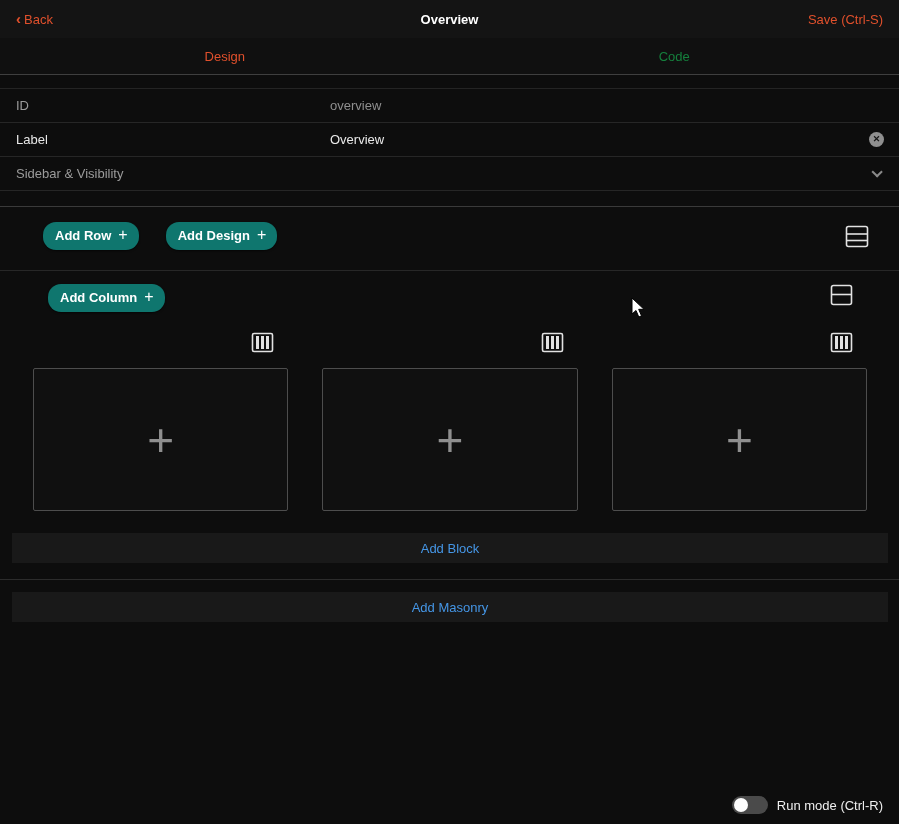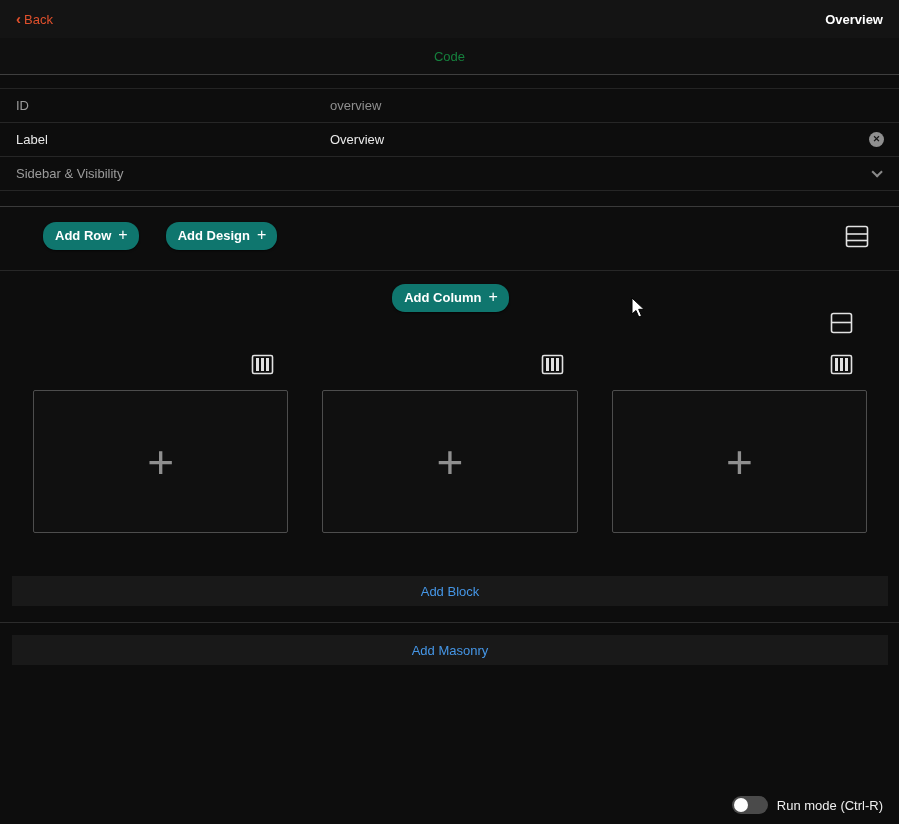--- a/index.html
+++ b/index.html
@@ -49,41 +49,41 @@
   .row-controls { display:flex; align-items:center; padding:15px 30px 0 23px; gap:7px; }
   .dark-btn {
     background:#0f766e; color:#fff; font-size:13px; font-weight:700;
     border:none; border-radius:13px; padding:6px 11px 7px 12px;
     display:flex; align-items:center; gap:7px; box-shadow:0 1px 2px rgba(0,0,0,.6);margin-left:20px;
   }
   .dark-btn .plus { font-weight:400; font-size:16px; line-height:12px; transform:translateY(-1px); }
   .icon-right { margin-left:auto; display:flex; }
 
   .thin-divider { border-top:1px solid #272727; margin-top:20px; }
-  .column-controls { display:flex; align-items:center; padding:13px 46px 0 28px;flex-direction:column; }
+  .column-controls { display:flex; padding:13px 46px 0 28px; }
 
   .col-grid {
     display:grid; grid-template-columns:repeat(3,1fr); column-gap:34px;
     margin:0 32px 0 33px;
   }
   .icons-row { margin-top:20px; }
   .icons-row .cell { display:flex; justify-content:flex-end; padding-right:14px; }
 
   .boxes-row { margin-top:11px; }
   .drop-box {
     height:143px; border:1px solid #4d4d4d; border-radius:2px;
     display:flex; align-items:center; justify-content:center; background:#101010;
   }
   .drop-box .big-plus { font-size:46px; font-weight:300; color:#8f8f8f; line-height:1; }
 
   .wide-bar {
     height:30px; background:#191919; display:flex; align-items:center; justify-content:center;
     margin:0 11px 0 12px; font-size:13px; color:#4596e6;
   }
-  .bar-block { margin-top:43px; }
+  .bar-block { margin-top:22px; }
   .full-divider { border-top:1px solid #2c2c2c; margin-top:16px; }
   .bar-masonry { margin-top:12px; }
 
   
   .footer { position:absolute; right:16px; bottom:10px; display:flex; align-items:center; gap:9px;margin-top:27px; }
   .toggle { position:relative; width:36px; height:18px; background:#4a4a4a; border-radius:9px; }
   .toggle .knob { position:absolute; left:2px; top:2px; width:14px; height:14px; border-radius:50%; background:#fdfdfd; }
   .run-label { color:#eee; font-size:13px; }
 
   
@@ -98,23 +98,27 @@
 <div class="screen">
 
   <div class="topbar">
     <div class="left">
       <div class="back-btn">
         <span class="back-chevron">‹</span>
         <span>Back</span>
       </div>
     </div>
     <div class="win-title">Overview</div>
+    <div class="right">
+      <div class="save-btn">Save (Ctrl-S)</div>
+    </div>
   </div>
 
   <div class="tabs">
+    <div class="tab active">Design</div>
     <div class="tab">Code</div>
   </div>
 
   <div class="form">
     <div class="form-row">
       <div class="f-label">ID</div>
       <div class="f-value">overview</div>
     </div>
     <div class="form-row editable">
       <div class="f-label">Label</div>

